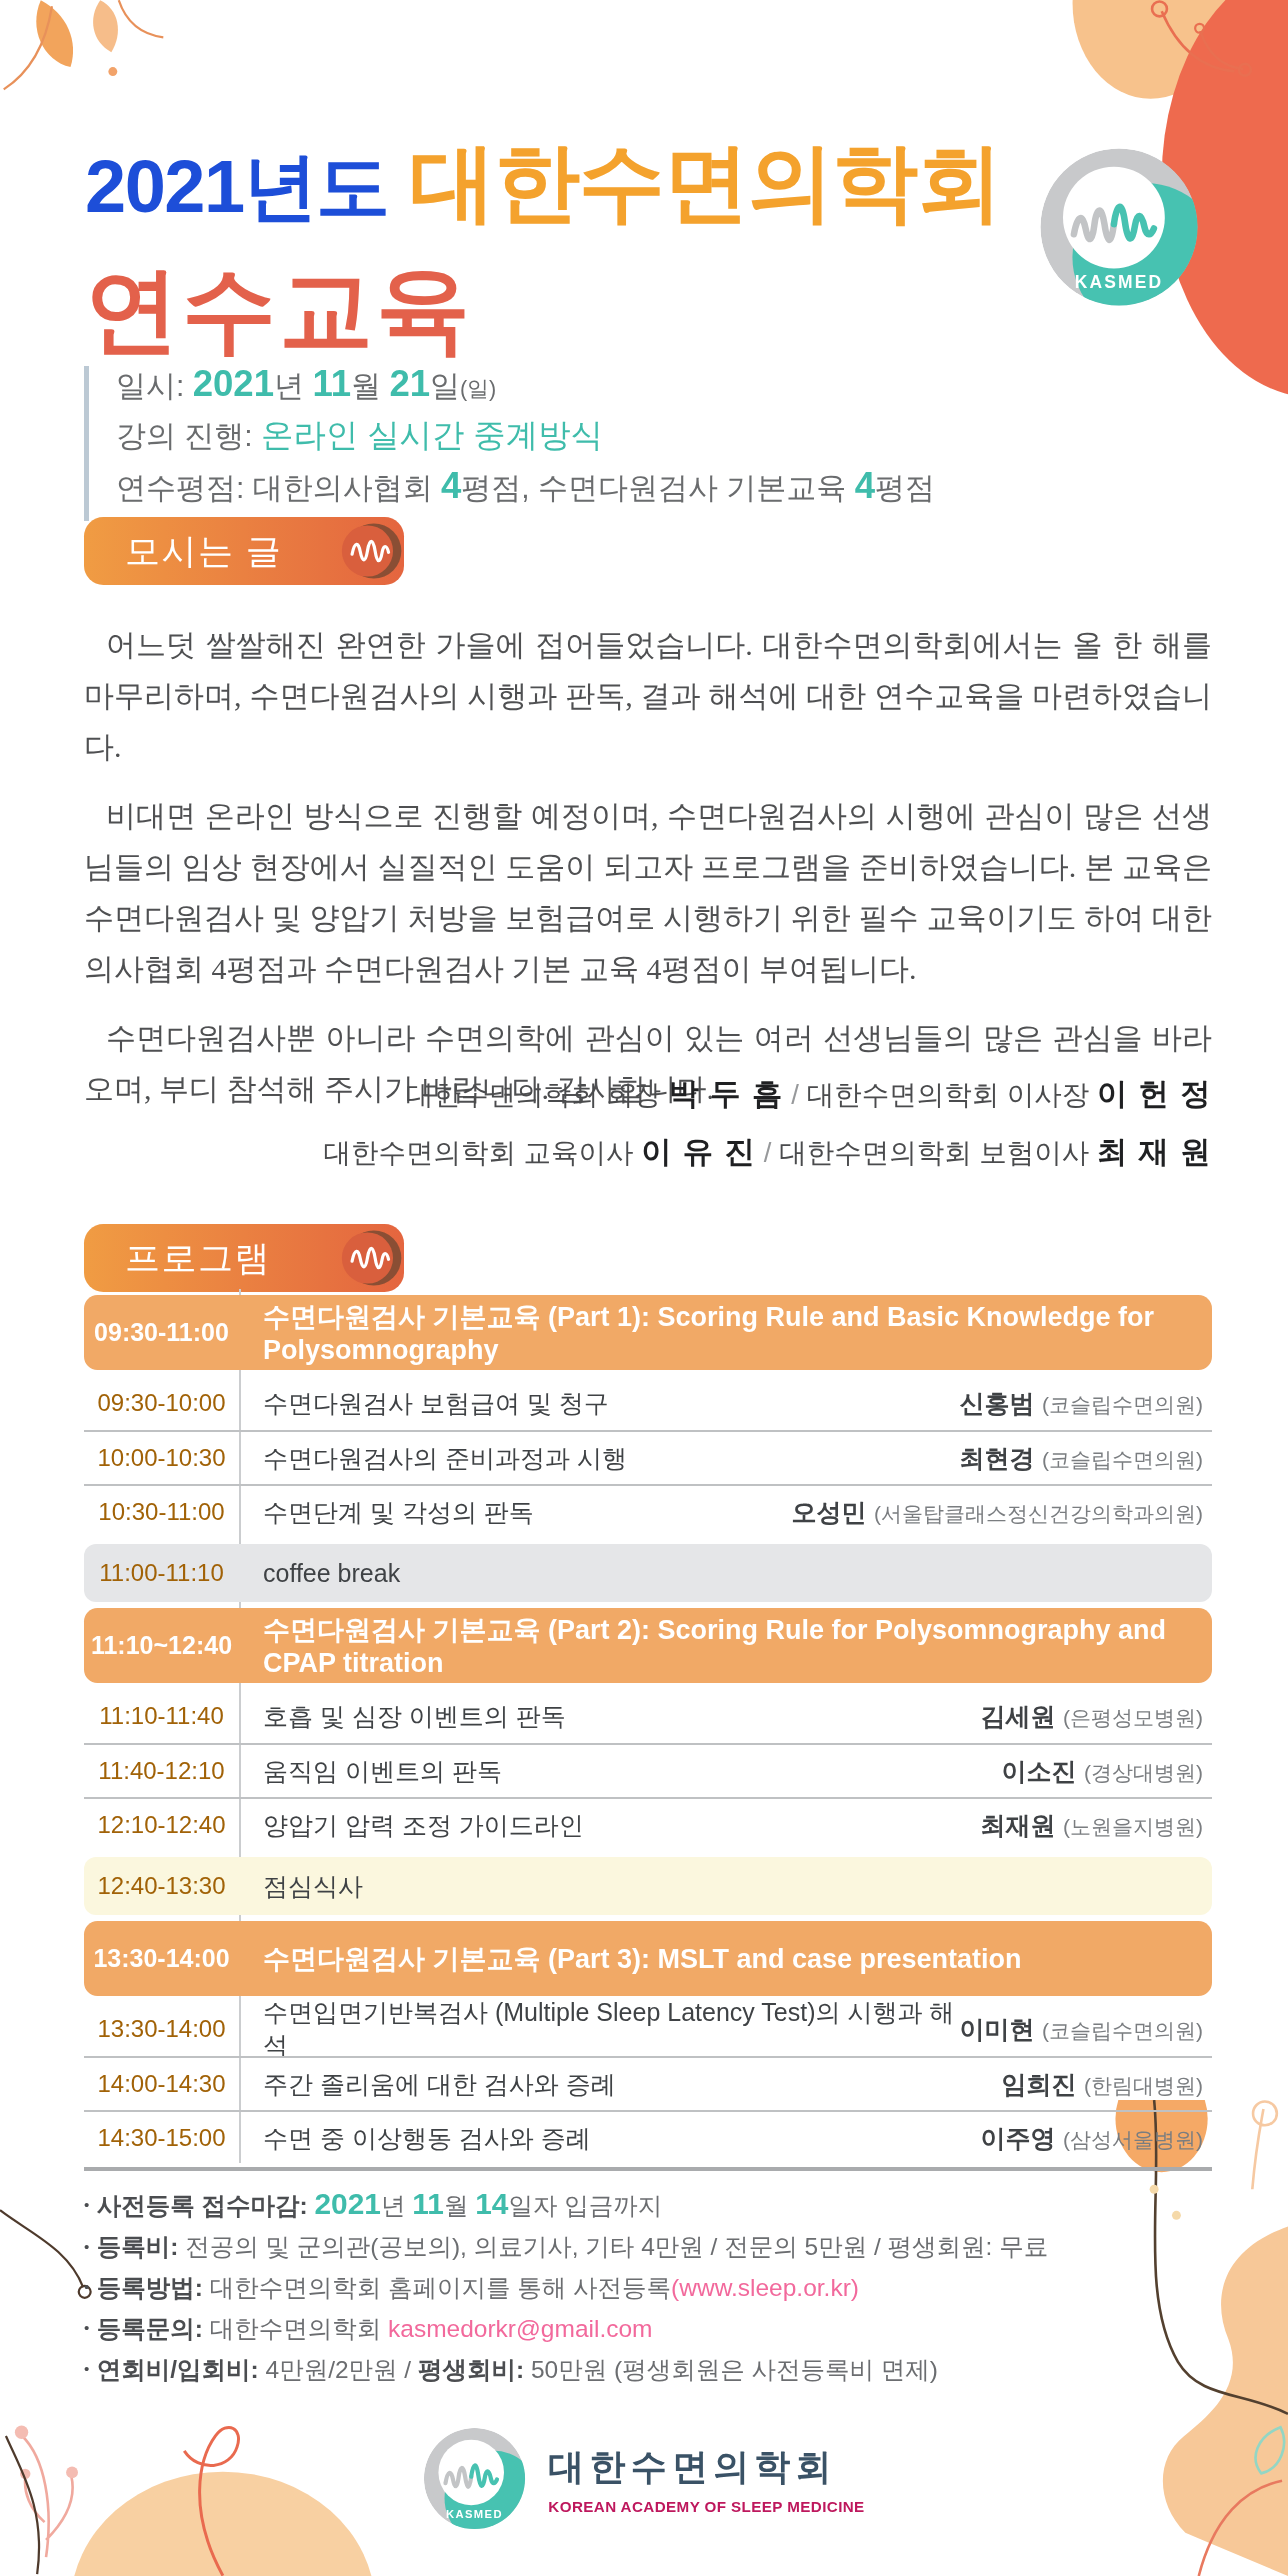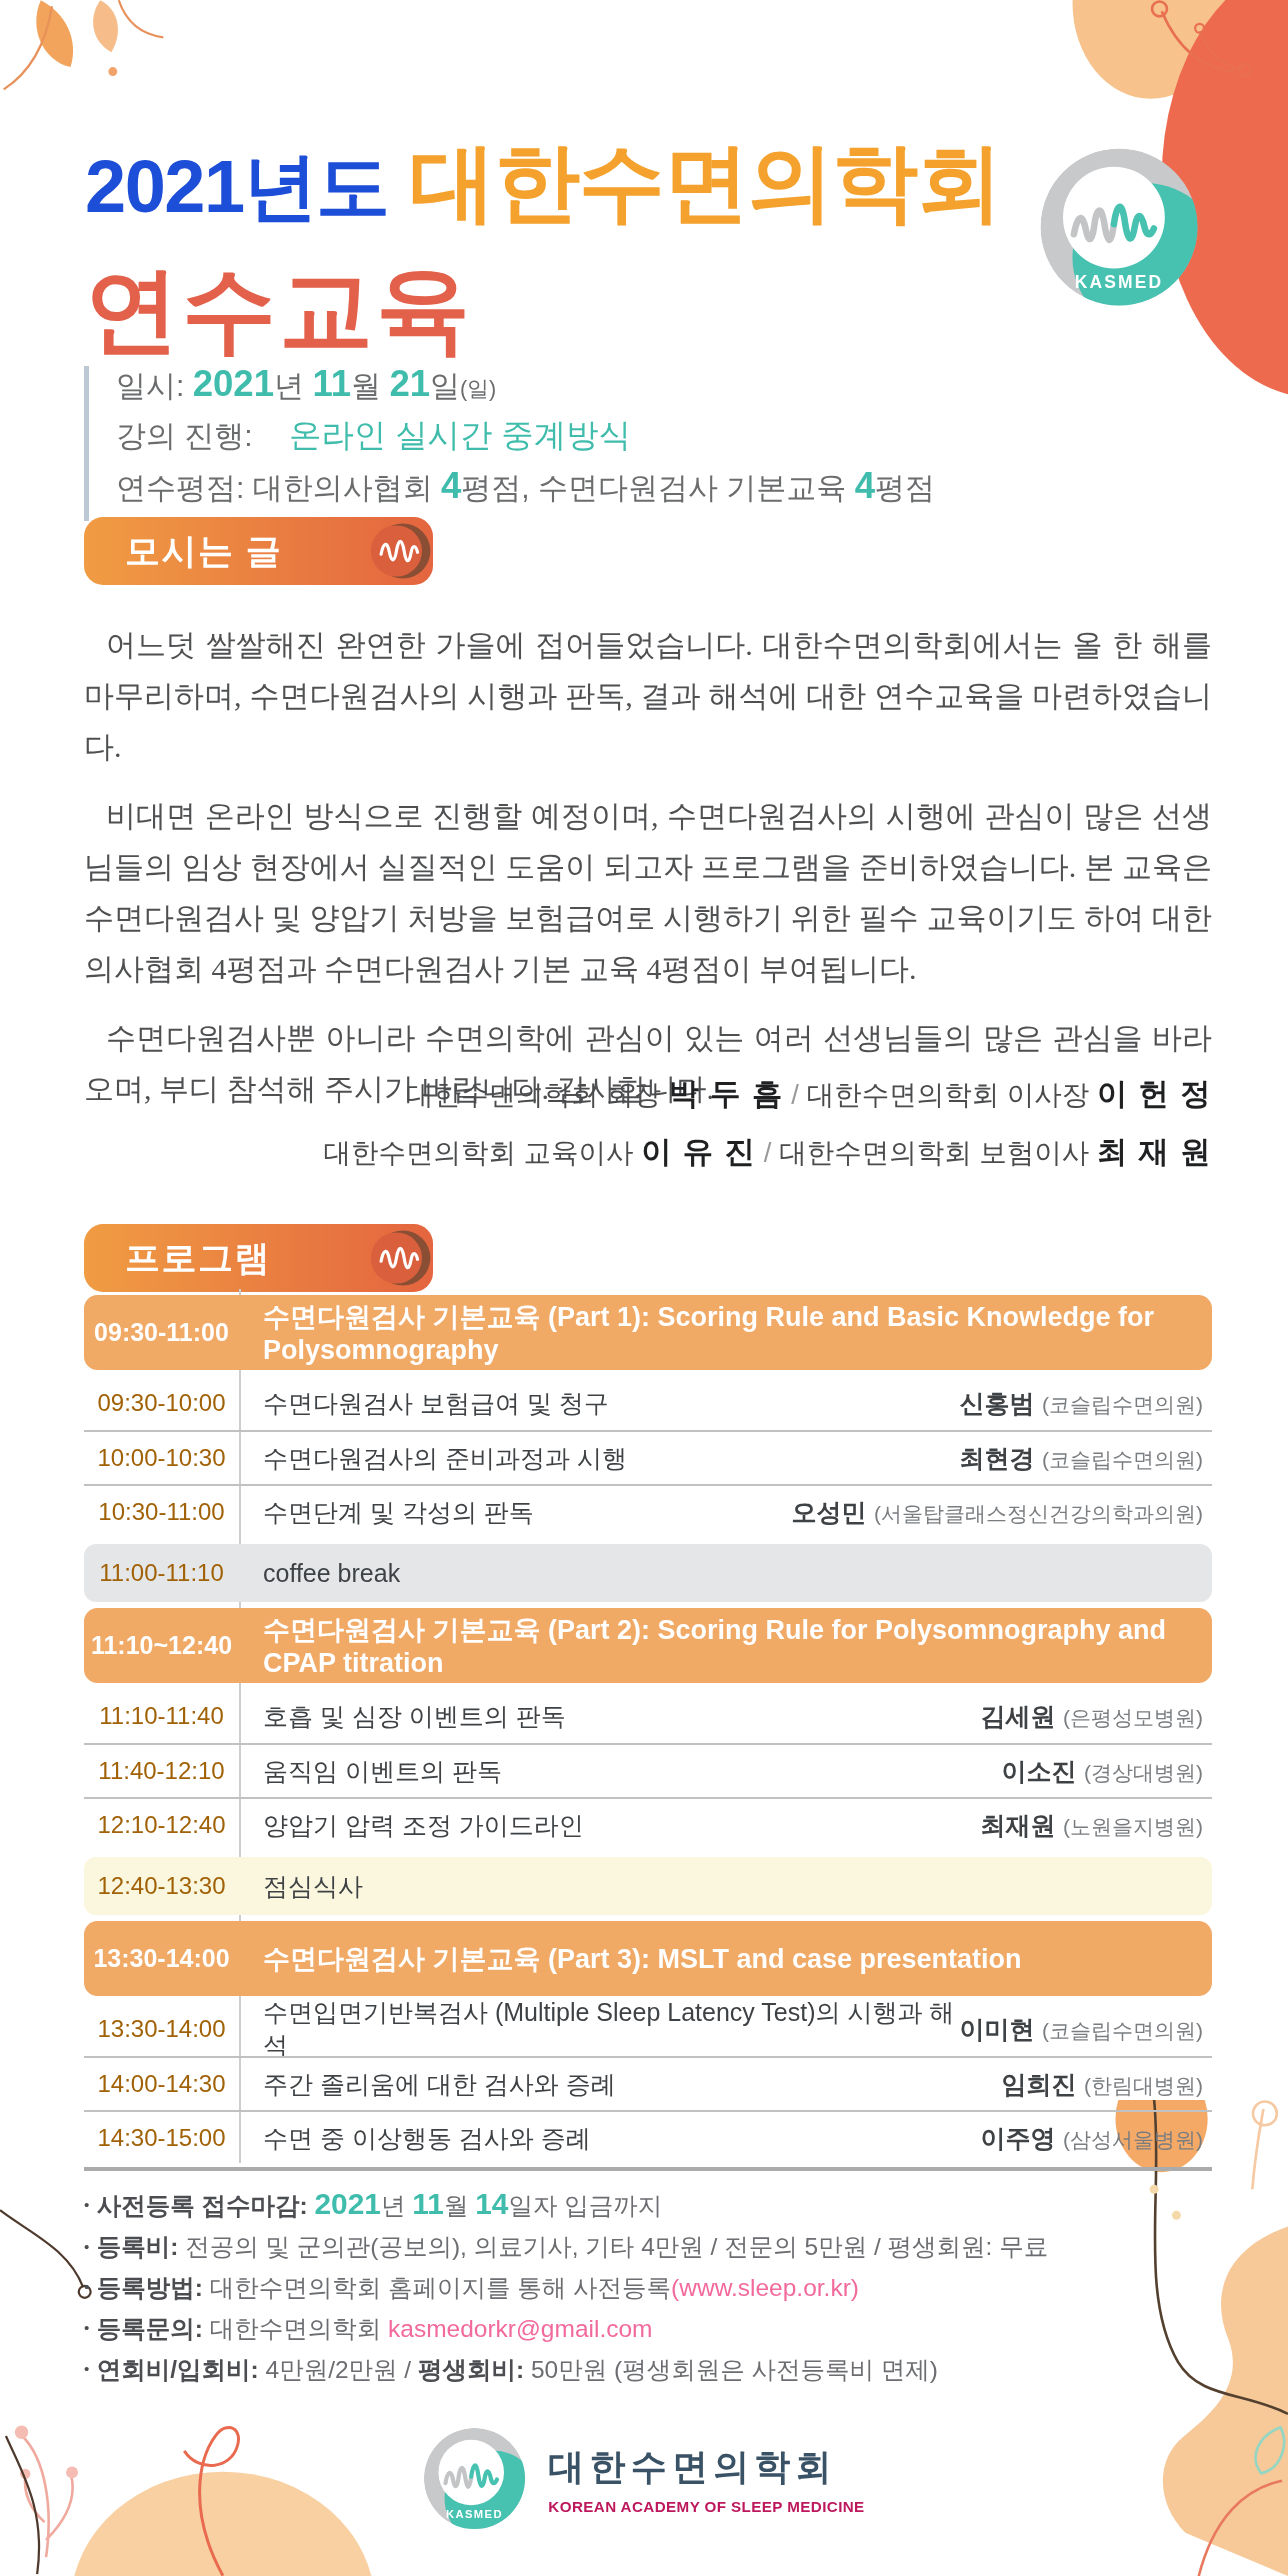--- a/index.html
+++ b/index.html
@@ -16,26 +16,26 @@
 
   .kasmed-top{position:absolute;left:1039px;top:147px;}
 
   
   .info-block{position:absolute;left:84px;top:366px;width:892px;border-left:5.2px solid #BCC9D4;
               padding-left:27px;}
   .info-line{font-size:30px;color:#6A6C6E;line-height:1.0;margin-bottom:16.4px;white-space:nowrap;}
   .seg.g{color:#6A6C6E;}
   .seg.gs{color:#6A6C6E;font-size:0.72em;}
   .seg.t{color:#3FBCAB;font-size:1.22em;font-weight:600;}
-  .seg.tl{color:#3FBCAB;font-size:1.08em;margin-left:28px;}
-
-  
-  .section-bar{position:absolute;left:84px;width:349px;height:68px;border-radius:19.3px;
+  .seg.tl{color:#3FBCAB;font-size:1.08em;}
+
+  
+  .section-bar{position:absolute;left:84px;width:320px;height:68px;border-radius:19.3px;
                background:linear-gradient(90deg,#F09C43,#E4653F);color:#ffffff;
-               font-size:35px;font-weight:700;line-height:68px;padding-left:41px;box-sizing:border-box;
+               font-size:35px;font-weight:400;line-height:68px;padding-left:41px;box-sizing:border-box;
                letter-spacing:1.5px;}
   .bar-greeting{top:517px;}
   .bar-program{top:1224px;}
   .bar-badge{position:absolute;right:2.2px;top:2.2px;}
 
   
   .greeting-text{position:absolute;left:84px;top:619px;width:1128px;
                  font-family:"Liberation Serif","DejaVu Serif",serif;
                  font-size:30px;color:#4F5052;line-height:51px;text-align:justify;}
   .greeting-text p{margin:0 0 18px 0;text-indent:22px;}

